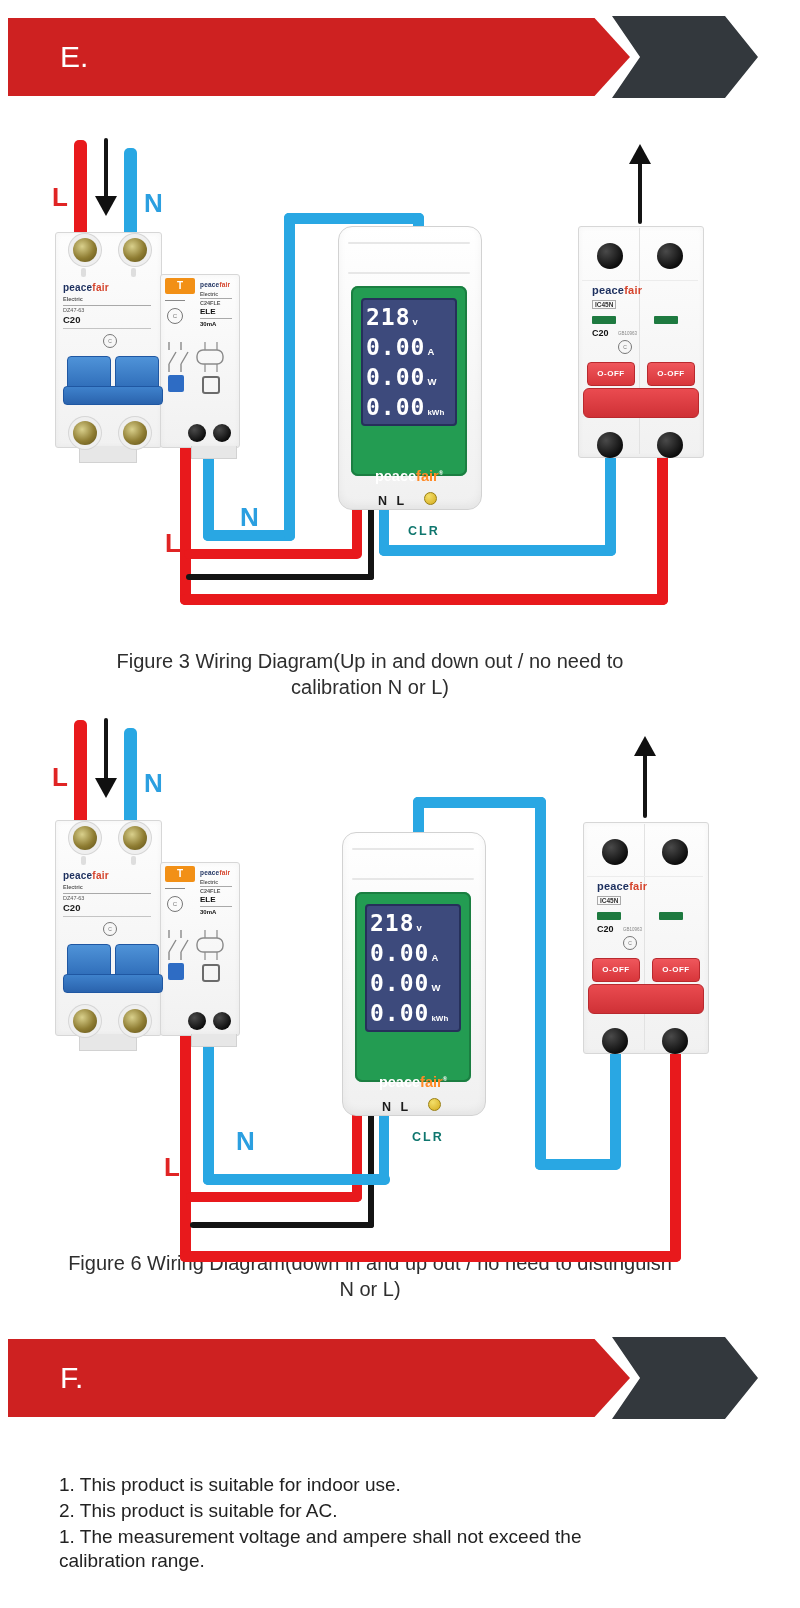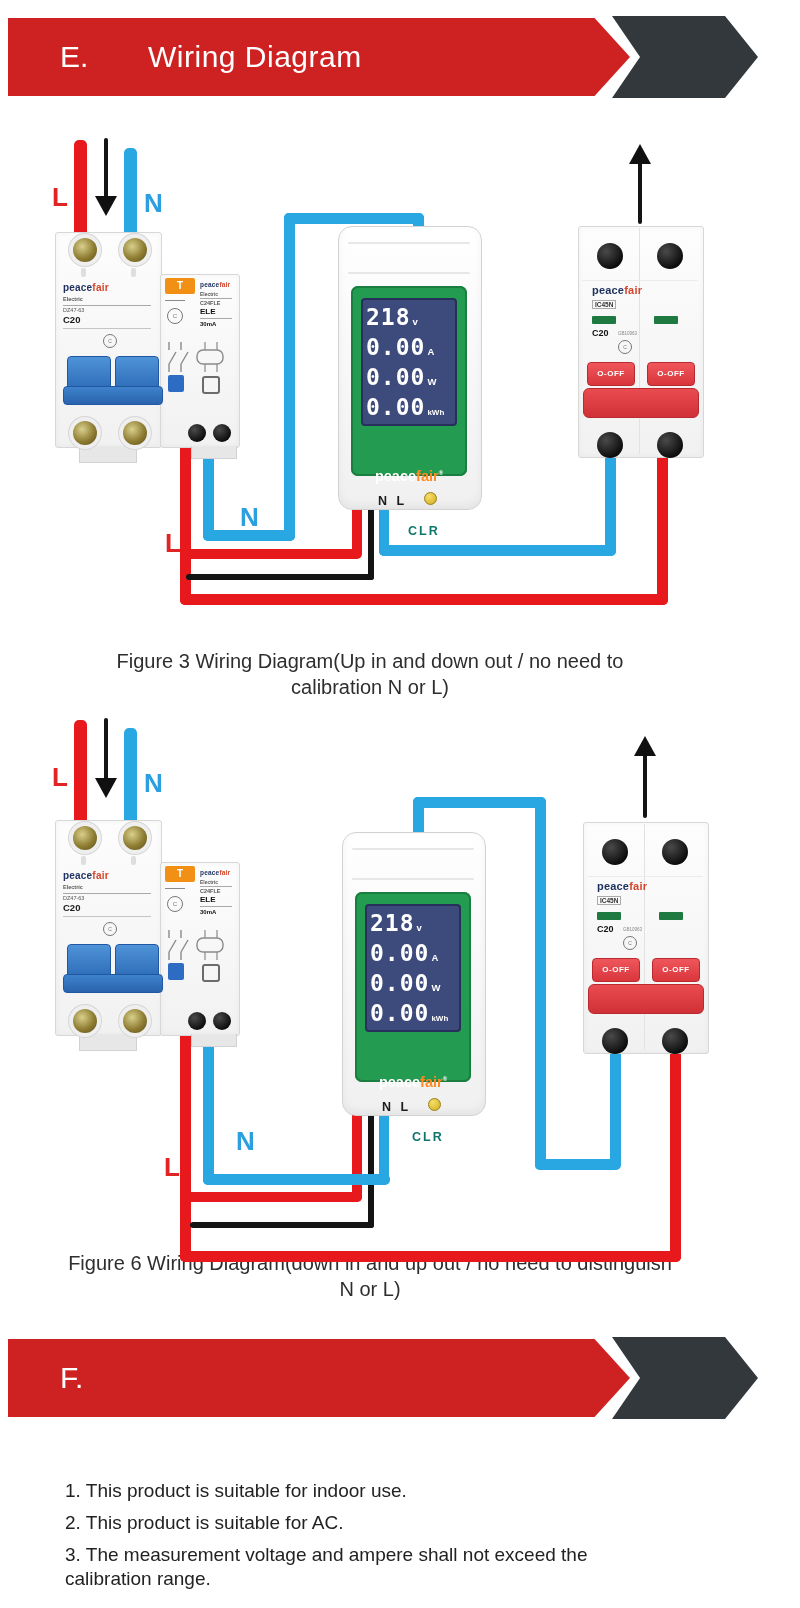--- a/index.html
+++ b/index.html
@@ -81,30 +81,29 @@
     font-size:14.5px;font-weight:bold;color:#fff;}
   .meter-logo .fair{color:#ff8a26;} .meter-logo sup{font-size:6px;}
   .meter-clr{position:absolute;font-size:12.5px;font-weight:bold;color:#0f766e;letter-spacing:2px;margin-top:46px;}
   .meter-nl{position:absolute;font-size:12.5px;font-weight:bold;color:#1c1c1c;letter-spacing:3px;}
   .meter-btn{position:absolute;width:11px;height:11px;border-radius:50%;
     background:radial-gradient(circle at 35% 30%,#f3df6a,#d5ab1d);border:1px solid #9a7f12;}
 
   
   .caption{position:absolute;text-align:center;color:#2e2e2e;font-size:20px;line-height:26px;}
   .attn{position:absolute;color:#222;font-size:19px;line-height:24px;width:590px;}
-  .attn div{margin:8px;}
+  .attn div{margin:2px;}
 </style>
 </head>
 <body>
 
 <div class="page">
 
   <div class="banner-red" style="top:18px;">
     <span class="b-letter">E.</span>
-    <span class="b-title">Wiring Diagram</span>
   </div>
   <div class="banner-chev" style="top:16px;"></div>
 
   <div class="w wr" style="left:74px;top:140px;width:13px;height:104px;"></div>
   <div class="w wk" style="left:104px;top:138px;width:4px;height:60px;"></div>
   <div class="ah-down" style="left:95px;top:196px;"></div>
   <div class="w wb" style="left:124px;top:148px;width:13px;height:98px;"></div>
   <div class="lbl red" style="left:52px;top:182px;">L</div>
   <div class="lbl blue" style="left:144px;top:188px;">N</div>
 
@@ -378,16 +377,16 @@
   </div>
 
   <div class="banner-red" style="top:1339px;">
     <span class="b-letter">F.</span>
   </div>
   <div class="banner-chev" style="top:1337px;"></div>
 
   <div class="attn" style="left:57px;top:1471px;">
     <div>1. This product is suitable for indoor use.</div>
     <div>2. This product is suitable for AC.</div>
-    <div>3. The measurement voltage and ampere shall not exceed the calibration range.</div>
+    <div>1. The measurement voltage and ampere shall not exceed the calibration range.</div>
   </div>
 
 </div>
 
 </body></html>

